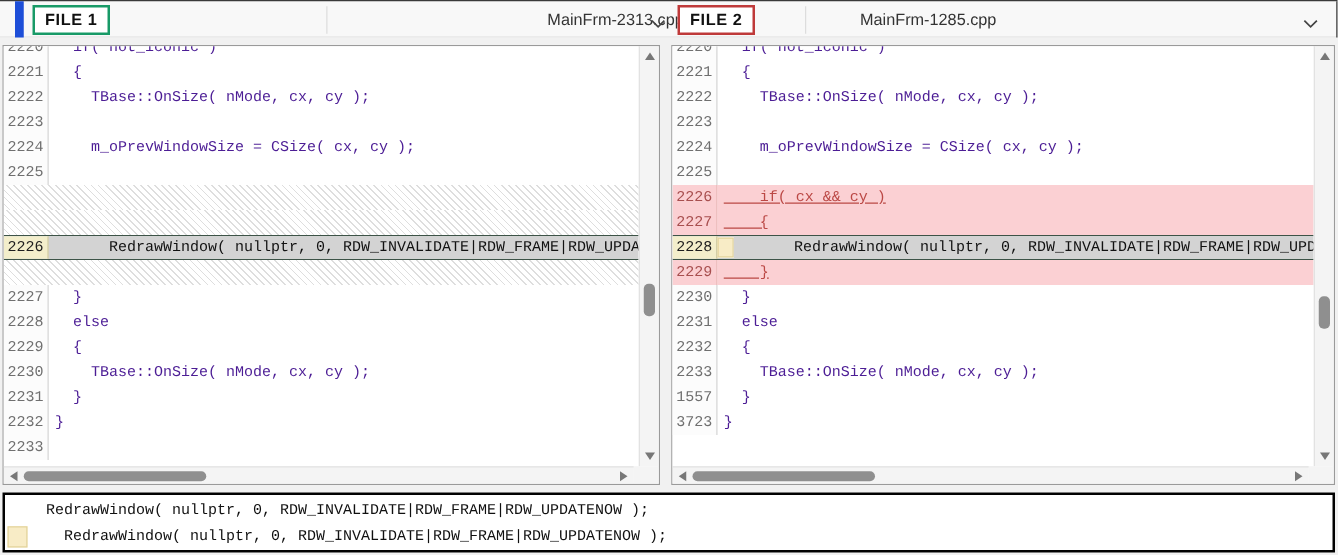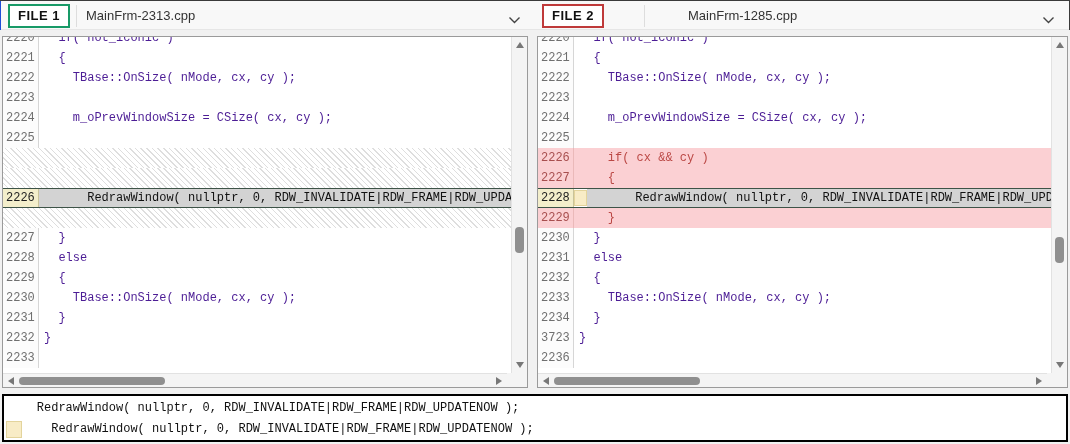--- a/index.html
+++ b/index.html
@@ -10,21 +10,21 @@
     overflow:hidden;
   }
   .app { position:absolute; inset:0; background:#f1f1f1; }
 
   
   .header-strip {
     position:absolute; top:0; left:0; width:1070px; height:30px;
     background:#f8f8f8; border-top:1px solid #3a3a3a; border-bottom:1px solid #e6e6e6;
   }
   .file-header { position:absolute; top:0; height:29px; display:flex; align-items:center; cursor:default; }
-  #fh1 { left:0; width:535px; border-left:1px solid #1d4ed8; }
+  #fh1 { left:12px; width:535px; border-left:7px solid #1d4ed8;justify-content:space-between; }
   #fh2 { left:535px; width:535px; border-right:1px solid #3a3a3a;gap:34px; }
   .file-badge {
     display:inline-block; margin-left:7px; padding:2px 8px 3px 8px;
     background:#ffffff; border:2px solid #888;
     font-size:13px; font-weight:bold; color:#111; letter-spacing:0.5px;
   }
   #fh1 .file-badge { border-color:var(--file1-accent); }
   #fh2 .file-badge { border-color:var(--file2-accent); }
   .header-sep { width:1px; height:22px; background:#ddd; margin-left:6px; }
   .file-name { margin-left:9px; font-size:13px; color:#333; }
@@ -42,21 +42,21 @@
   .pane-body .code-row:first-child { margin-top:-9px; }
   .lnum {
     flex:0 0 36px; width:36px; padding-left:3px;
     color:#6f6f6f; background:#fcfcfc; border-right:1px solid #d6d6d6;
   }
   .code { flex:1; white-space:pre; overflow:hidden; padding-left:5px; color:#4c1d95; }
   .code-row.filler {
     background:repeating-linear-gradient(45deg,#ffffff 0 3px,#dedede 3px 4px);
   }
   .code-row.added .lnum { background:var(--added-bg); color:#a84f4f; border-right-color:#eab9b9; }
-  .code-row.added .code { background:var(--added-bg); color:var(--added-text); }
+  .code-row.added .code { background:var(--added-bg); color:var(--added-text);text-decoration:underline; }
   .code-row.current {
     border-top:1px solid var(--current-border);
     border-bottom:1px solid var(--current-border);
     line-height:18px;
   }
   .code-row.current .lnum { background:var(--current-gutter-bg); color:#1d1d1d; border-right-color:#c9c39a; }
   .code-row.current .code { background:var(--current-line-bg); color:#111; }
   .marker {
     flex:0 0 13px; width:13px; height:16px; margin-top:1px;
     background:var(--marker-bg); border:1px solid var(--marker-border);
@@ -254,30 +254,26 @@
         </div>
         <div class="code-row normal">
           <span class="lnum">2232</span>
           <span class="code">  {</span>
         </div>
         <div class="code-row normal">
           <span class="lnum">2233</span>
           <span class="code">    TBase::OnSize( nMode, cx, cy );</span>
         </div>
         <div class="code-row normal">
-          <span class="lnum">2234</span>
+          <span class="lnum">1557</span>
           <span class="code">  }</span>
         </div>
         <div class="code-row normal">
           <span class="lnum">3723</span>
           <span class="code">}</span>
-        </div>
-        <div class="code-row normal">
-          <span class="lnum">2236</span>
-          <span class="code"></span>
         </div>
       </div>
     <div class="vscroll">
       <span class="tri tri-up"></span>
       <span class="vthumb"></span>
       <span class="tri tri-down"></span>
     </div>
     <div class="hscroll">
       <span class="tri tri-left"></span>
       <span class="hthumb"></span>

